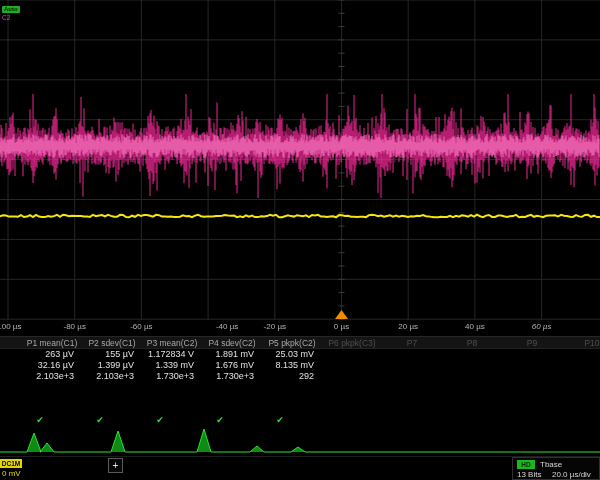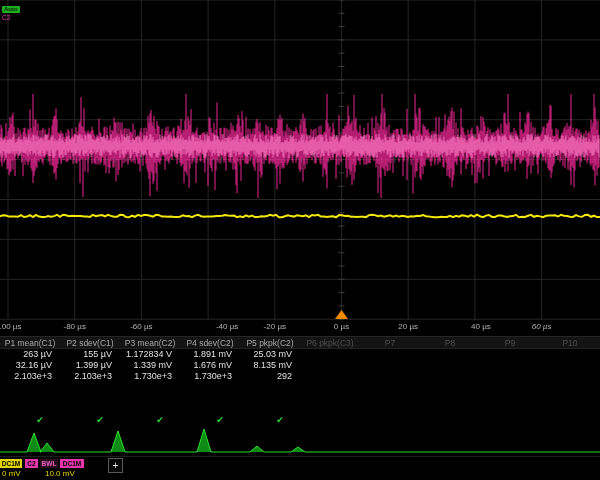--- a/index.html
+++ b/index.html
@@ -8,21 +8,21 @@
          font-family:"Liberation Sans","DejaVu Sans",sans-serif}
   #wave{position:absolute;left:0;top:0;z-index:1}
   #overlay-tl{position:absolute;left:2px;top:2px;z-index:6;line-height:7px}
   #overlay-tl .gchip{display:inline-block;background:#1fae1f;color:#03200a;font-size:6px;
                      font-weight:bold;padding:0 2px;border-radius:1px}
   #overlay-tl .mag{display:block;color:#e93fb4;font-size:6.5px;margin-top:1px}
   #time-axis{position:absolute;left:0;top:319px;width:600px;height:15px;z-index:3;
              font-size:8px;color:#b5b5b5}
   #time-axis span{position:absolute;top:3px;transform:translateX(-50%);white-space:nowrap}
   #mtable{position:absolute;left:0;top:336px;width:600px;z-index:3}
-  .trow{display:flex;padding-left:0;height:11px;line-height:11px}
+  .trow{display:flex;padding-left:22px;height:11px;line-height:11px}
   .trow.head{height:13px;line-height:13px;background:#141414;border-top:1px solid #262626;
              border-bottom:1px solid #222}
   .tcell{flex:0 0 60px;font-size:9px;color:#e2e2e2;text-align:right;padding-right:8px;
          white-space:nowrap;overflow:hidden}
   .head .tcell{font-size:8.5px;color:#a8a8a8;text-align:center;padding-right:0}
   .head .tcell.dim{color:#4e4e4e}
   #checks{position:absolute;left:0;top:415px;width:600px;height:12px;z-index:3}
   #checks span{position:absolute;transform:translateX(-50%);color:#2de42d;font-size:9px}
   #trend{position:absolute;left:0;top:426px;z-index:2}
   #bbar{position:absolute;left:0;top:456px;width:600px;height:24px;z-index:4;
@@ -148,21 +148,21 @@
     </svg>
 
   <div id="time-axis">
       <span style="left: 8px;">-100 µs</span>
       <span style="left: 74.7px;">-80 µs</span>
       <span style="left: 141.4px;">-60 µs</span>
       <span style="left: 208.1px; margin-left: 19px;">-40 µs</span>
       <span style="left: 274.8px;">-20 µs</span>
       <span style="left: 341.5px;">0 µs</span>
       <span style="left: 408.2px;">20 µs</span>
-      <span style="left: 474.9px; margin-left: 6px;">40 µs</span>
+      <span style="left: 474.9px;">40 µs</span>
       <span style="left: 541.6px; font-style: italic;">60 µs</span>
     </div>
 
   <div id="mtable">
       <div class="trow head">
         <div class="tcell">P1 mean(C1)</div>
         <div class="tcell">P2 sdev(C1)</div>
         <div class="tcell">P3 mean(C2)</div>
         <div class="tcell">P4 sdev(C2)</div>
         <div class="tcell">P5 pkpk(C2)</div>
@@ -223,24 +223,24 @@
       <path d="M0 26L27 26L34 7L41 26L40 26L47 17L54 26L111 26L118 5L125 26L197 26L204 3L211 26L250 26L257 20L264 26L291 26L298 21L305 26L600 26" stroke="#2ae22a" stroke-width="1" fill="none"></path>
     </svg>
 
   <div id="bbar">
 
     <div class="group" style="left:-2px;width:26px">
       <span class="chipx ybg" style="left:2px;top:2px;width:22px">DC1M</span>
       <span class="val yel" style="left:4px;top:12px">0 mV</span>
     </div>
 
-    <div class="group" style="left:24px;width:86px">
-      <span class="chipx mbg" style="left:1px;top:2px;width:13px">C2</span>
-      <span class="chipx dkm" style="left:16px;top:2px;width:18px">BWL</span>
-      <span class="chipx mbg" style="left:36px;top:2px;width:24px">DC1M</span>
-      <span class="val yel" style="left:21px;top:12px">10.0 mV</span>
-    </div>
 
     <div id="plusbox">+</div>
 
+    <div id="tbasebox">
+      <span class="chipx gbg" style="left:4px;top:2px;width:18px">HD</span>
+      <span class="val wht" style="left:27px;top:2px">Tbase</span>
+      <span class="val wht" style="left:4px;top:12px">13 Bits</span>
+      <span class="val wht" style="left:39px;top:12px">20.0 µs/div</span>
+    </div>
 
   </div>
 </div>
 
 </body></html>

